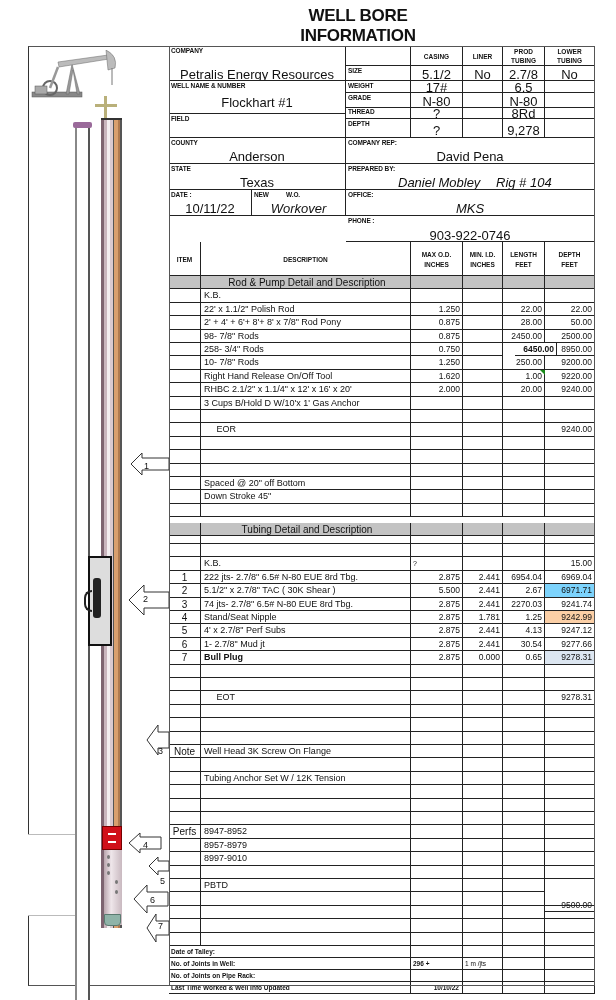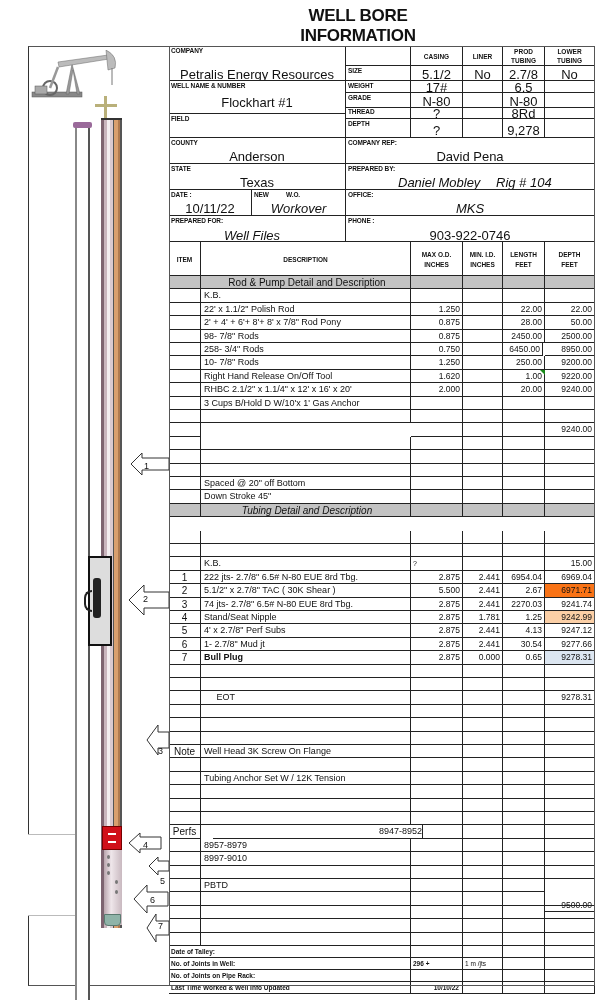--- a/index.html
+++ b/index.html
@@ -170,24 +170,20 @@
   </div>
   <div class="cell" style="left:0;top:144px;width:83px;height:26px;">
     <span class="lbl">DATE :</span>
     <span class="val" style="top:11px">10/11/22</span>
   </div>
   <div class="cell" style="left:83px;top:144px;width:94px;height:26px;">
     <span class="lbl">NEW</span>
     <span class="lbl" style="left:34px">W.O.</span>
     <span class="val it" style="top:11px">Workover</span>
   </div>
-  <div class="cell" style="left:0;top:170px;width:177px;height:26px;">
-    <span class="lbl">PREPARED FOR:</span>
-    <span class="val it" style="top:12px;left:-10px">Well Files</span>
-  </div>
 
   <div class="cell" style="left:177px;top:92px;width:249px;height:26px;">
     <span class="lbl">COMPANY REP:</span>
     <span class="val" style="top:11px">David Pena</span>
   </div>
   <div class="cell" style="left:177px;top:118px;width:249px;height:26px;">
     <span class="lbl">PREPARED BY:</span>
     <span class="val it" style="top:11px;left:52px;right:auto;text-align:left">Daniel Mobley</span>
     <span class="val it" style="top:11px;left:150px;right:auto;text-align:left">Rig # 104</span>
   </div>
@@ -359,21 +355,21 @@
       <div class="gc num" style="left: 242px; width: 52px;">0.875</div>
       <div class="gc num" style="left: 294px; width: 40px;"></div>
       <div class="gc num" style="left: 334px; width: 42px;">2450.00</div>
       <div class="gc num" style="left: 376px; width: 50px;">2500.00</div>
     </div>
     <div class="grid-row" style="top: 343px;">
       <div class="gc item" style="left: 0px; width: 32px;"></div>
       <div class="gc desc" style="left: 32px; width: 210px; white-space: pre;">258- 3/4" Rods</div>
       <div class="gc num" style="left: 242px; width: 52px;">0.750</div>
       <div class="gc num" style="left: 294px; width: 40px;"></div>
-      <div class="gc num" style="left: 332px; width: 42px;">6450.00</div>
+      <div class="gc num" style="left: 346px; width: 42px; font-weight: bold;">6450.00</div>
       <div class="gc num" style="left: 376px; width: 50px;">8950.00</div>
     </div>
     <div class="grid-row" style="top: 356.4px;">
       <div class="gc item" style="left: 0px; width: 32px;"></div>
       <div class="gc desc" style="left: 32px; width: 210px; white-space: pre;">10- 7/8" Rods</div>
       <div class="gc num" style="left: 242px; width: 52px;">1.250</div>
       <div class="gc num" style="left: 294px; width: 40px;"></div>
       <div class="gc num" style="left: 334px; width: 42px;">250.00</div>
       <div class="gc num" style="left: 376px; width: 50px;">9200.00</div>
     </div>
@@ -404,20 +400,21 @@
     <div class="grid-row" style="top: 410px;">
       <div class="gc item" style="left: 0px; width: 32px;"></div>
       <div class="gc desc" style="left: 32px; width: 210px; white-space: pre;"></div>
       <div class="gc num" style="left: 242px; width: 52px;"></div>
       <div class="gc num" style="left: 294px; width: 40px;"></div>
       <div class="gc num" style="left: 334px; width: 42px;"></div>
       <div class="gc num" style="left: 376px; width: 50px;"></div>
     </div>
     <div class="grid-row" style="top: 423.4px;">
       <div class="gc item" style="left: 0px; width: 32px;"></div>
+      <div class="gc desc" style="left: 32px; width: 210px; white-space: pre;">     EOR</div>
       <div class="gc num" style="left: 242px; width: 52px;"></div>
       <div class="gc num" style="left: 294px; width: 40px;"></div>
       <div class="gc num" style="left: 334px; width: 42px;"></div>
       <div class="gc num" style="left: 376px; width: 50px;">9240.00</div>
     </div>
     <div class="grid-row" style="top: 436.8px;">
       <div class="gc item" style="left: 0px; width: 32px;"></div>
       <div class="gc desc" style="left: 32px; width: 210px; white-space: pre;"></div>
       <div class="gc num" style="left: 242px; width: 52px;"></div>
       <div class="gc num" style="left: 294px; width: 40px;"></div>
@@ -457,21 +454,21 @@
       <div class="gc num" style="left: 376px; width: 50px;"></div>
     </div>
     <div class="grid-row" style="top: 503.8px;">
       <div class="gc item" style="left: 0px; width: 32px;"></div>
       <div class="gc desc" style="left: 32px; width: 210px; white-space: pre;"></div>
       <div class="gc num" style="left: 242px; width: 52px;"></div>
       <div class="gc num" style="left: 294px; width: 40px;"></div>
       <div class="gc num" style="left: 334px; width: 42px;"></div>
       <div class="gc num" style="left: 376px; width: 50px;"></div>
     </div>
-    <div class="grid-row section" style="top: 504px; font-style: italic;">
+    <div class="grid-row section" style="top: 523px;">
       <div class="gc item" style="left: 0px; width: 32px;"></div>
       <div class="gc desc" style="left: 32px; width: 210px; white-space: pre;">Tubing Detail and Description</div>
       <div class="gc num" style="left: 242px; width: 52px;"></div>
       <div class="gc num" style="left: 294px; width: 40px;"></div>
       <div class="gc num" style="left: 334px; width: 42px;"></div>
       <div class="gc num" style="left: 376px; width: 50px;"></div>
     </div>
     <div class="grid-row" style="top: 530.6px;">
       <div class="gc item" style="left: 0px; width: 32px;"></div>
       <div class="gc desc" style="left: 32px; width: 210px; white-space: pre;"></div>
@@ -503,21 +500,21 @@
       <div class="gc num" style="left: 294px; width: 40px;">2.441</div>
       <div class="gc num" style="left: 334px; width: 42px;">6954.04</div>
       <div class="gc num" style="left: 376px; width: 50px;">6969.04</div>
     </div>
     <div class="grid-row" style="top: 584.2px;">
       <div class="gc item" style="left: 0px; width: 32px;">2</div>
       <div class="gc desc" style="left: 32px; width: 210px; white-space: pre;">5.1/2" x 2.7/8" TAC ( 30K Shear )</div>
       <div class="gc num" style="left: 242px; width: 52px;">5.500</div>
       <div class="gc num" style="left: 294px; width: 40px;">2.441</div>
       <div class="gc num" style="left: 334px; width: 42px;">2.67</div>
-      <div class="gc num" style="left: 376px; width: 50px; background: #f97316;">6971.71</div>
+      <div class="gc num" style="left: 376px; width: 50px; background: #7dd3fc;">6971.71</div>
     </div>
     <div class="grid-row" style="top: 597.6px;">
       <div class="gc item" style="left: 0px; width: 32px;">3</div>
       <div class="gc desc" style="left: 32px; width: 210px; white-space: pre;">74 jts- 2.7/8" 6.5# N-80 EUE 8rd Tbg.</div>
       <div class="gc num" style="left: 242px; width: 52px;">2.875</div>
       <div class="gc num" style="left: 294px; width: 40px;">2.441</div>
       <div class="gc num" style="left: 334px; width: 42px;">2270.03</div>
       <div class="gc num" style="left: 376px; width: 50px;">9241.74</div>
     </div>
     <div class="grid-row" style="top: 611px;">
@@ -643,21 +640,21 @@
     <div class="grid-row" style="top: 812px;">
       <div class="gc item" style="left: 0px; width: 32px;"></div>
       <div class="gc desc" style="left: 32px; width: 210px; white-space: pre;"></div>
       <div class="gc num" style="left: 242px; width: 52px;"></div>
       <div class="gc num" style="left: 294px; width: 40px;"></div>
       <div class="gc num" style="left: 334px; width: 42px;"></div>
       <div class="gc num" style="left: 376px; width: 50px;"></div>
     </div>
     <div class="grid-row" style="top: 825.4px;">
       <div class="gc item" style="left: 0px; width: 32px;">Perfs</div>
-      <div class="gc desc" style="left: 44px; width: 210px; white-space: pre; text-align: right;">8947-8952</div>
+      <div class="gc desc" style="left: 32px; width: 210px; white-space: pre;">8947-8952</div>
       <div class="gc num" style="left: 242px; width: 52px;"></div>
       <div class="gc num" style="left: 294px; width: 40px;"></div>
       <div class="gc num" style="left: 334px; width: 42px;"></div>
       <div class="gc num" style="left: 376px; width: 50px;"></div>
     </div>
     <div class="grid-row" style="top: 838.8px;">
       <div class="gc item" style="left: 0px; width: 32px;"></div>
       <div class="gc desc" style="left: 32px; width: 210px; white-space: pre;">8957-8979</div>
       <div class="gc num" style="left: 242px; width: 52px;"></div>
       <div class="gc num" style="left: 294px; width: 40px;"></div>

